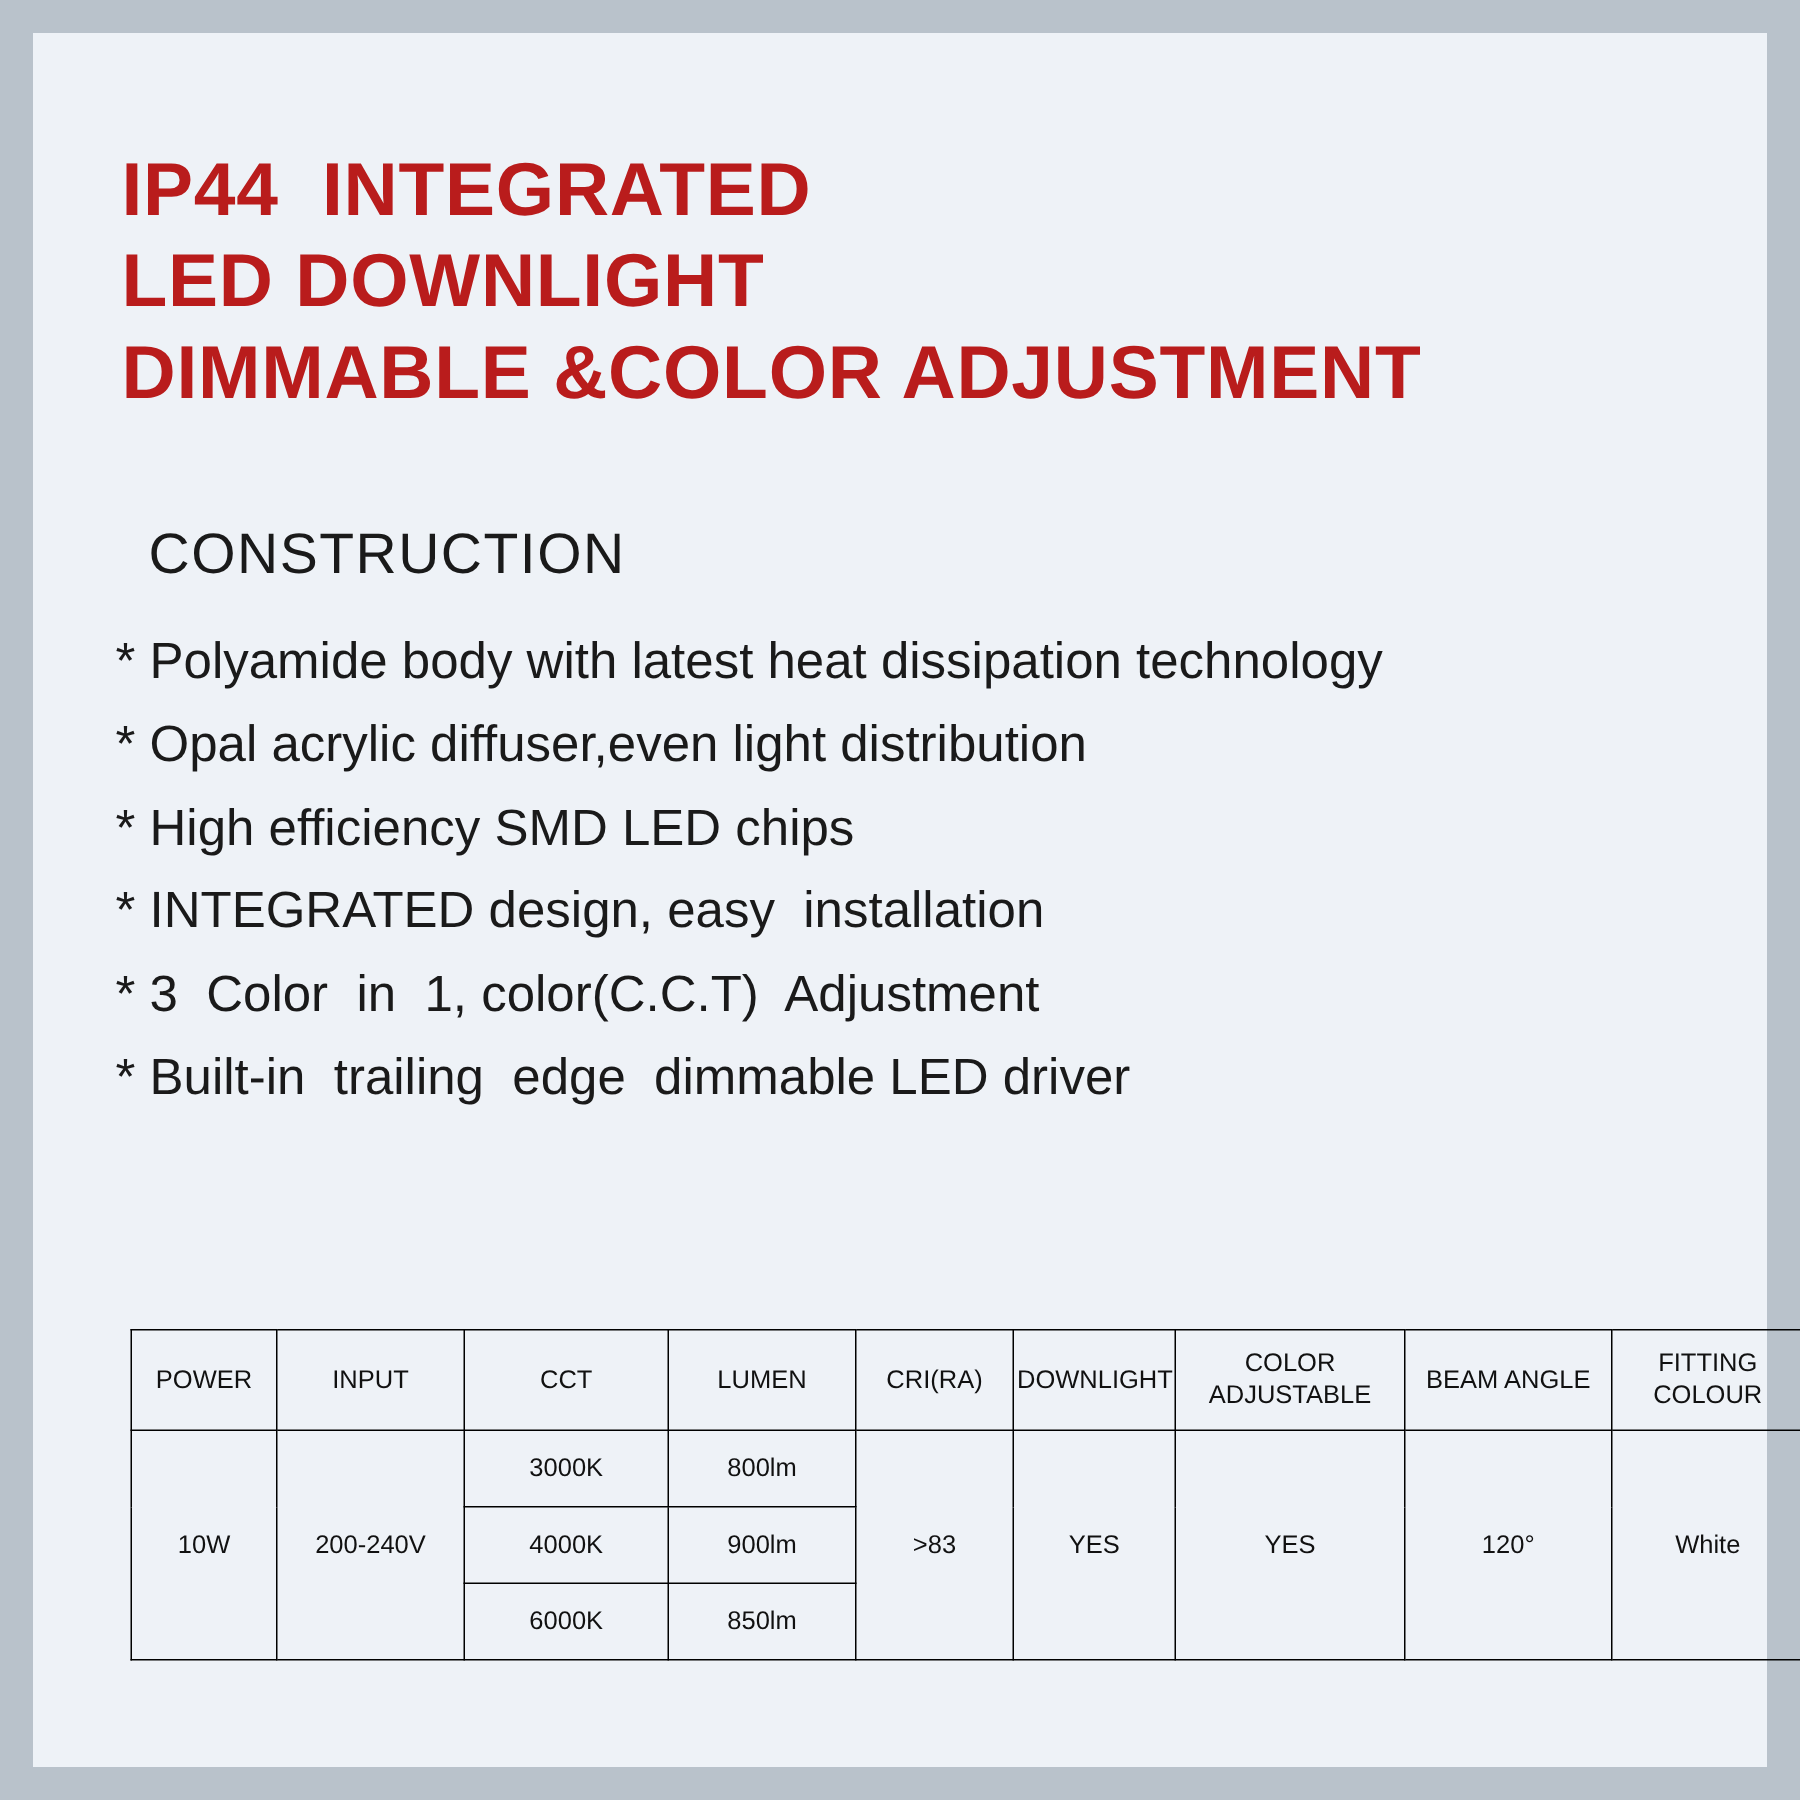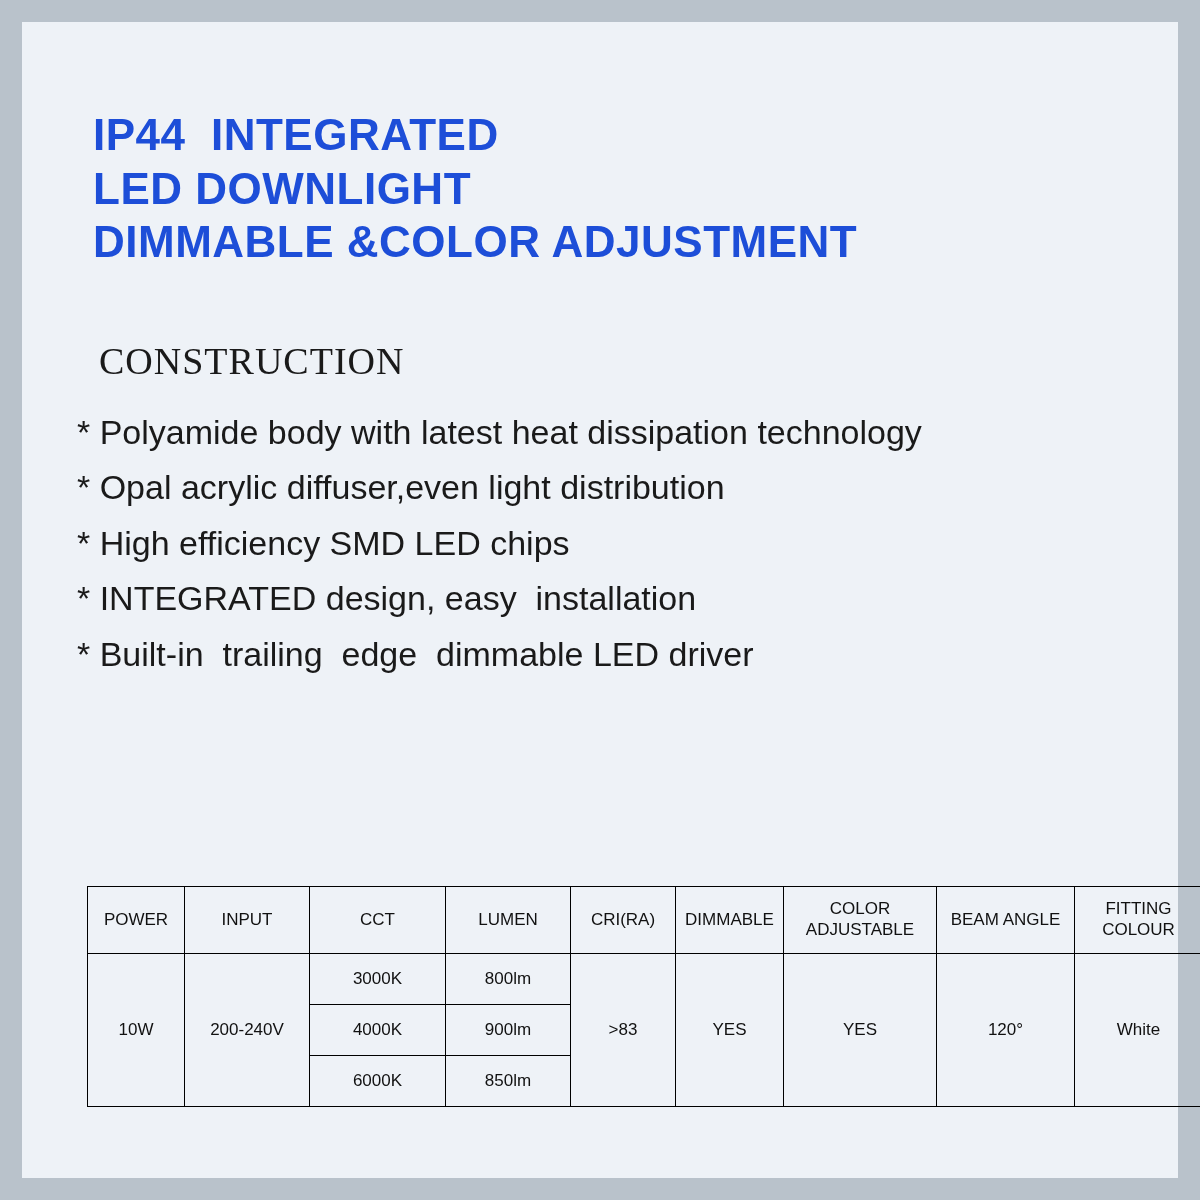--- a/index.html
+++ b/index.html
@@ -22,38 +22,37 @@
     background: #eef2f7;
     box-sizing: border-box;
   }
   .content {
     position: absolute;
     left: 55px;
     top: 70px;
     right: 40px;
   }
   .title {
-    font-size: 44px;
+    font-size: 50px;
     font-weight: bold;
-    color: #1d4ed8;
+    color: #b91c1c;
     letter-spacing: 0.5px;
     line-height: 1.22;
-    margin: 16px;
+    margin: 4px;
   }
   .title .line {
     display: block;
     white-space: pre;
   }
   .section-heading {
     margin: 70px 0 0 22px;
     font-size: 38px;
     color: #1a1a1a;
     letter-spacing: 1px;
     font-weight: normal;
-    font-family: Liberation Serif, serif;
   }
   .features {
     margin: 22px 0 0 0;
     padding: 0;
     list-style: none;
   }
   .features li {
     font-size: 34px;
     color: #1a1a1a;
     line-height: 1.63;
@@ -112,35 +111,36 @@
       <span class="line">DIMMABLE &amp;COLOR ADJUSTMENT</span>
     </h1>
 
     <h2 class="section-heading">CONSTRUCTION</h2>
 
     <ul class="features">
       <li>* Polyamide body with latest heat dissipation technology</li>
       <li>* Opal acrylic diffuser,even light distribution</li>
       <li>* High efficiency SMD LED chips</li>
       <li>* INTEGRATED design, easy  installation</li>
+      <li>* 3  Color  in  1, color(C.C.T)  Adjustment</li>
       <li>* Built-in  trailing  edge  dimmable LED driver</li>
     </ul>
 
   </div>
 
   <div class="spec-table-wrap">
     <table class="spec">
       <thead>
         <tr>
           <th class="col-power">POWER</th>
           <th class="col-input">INPUT</th>
           <th class="col-cct">CCT</th>
           <th class="col-lumen">LUMEN</th>
           <th class="col-cri">CRI(RA)</th>
-          <th class="col-dim">DIMMABLE</th>
+          <th class="col-dim">DOWNLIGHT</th>
           <th class="col-coloradj">
             <span>COLOR</span><br>
             <span>ADJUSTABLE</span>
           </th>
           <th class="col-beam">BEAM ANGLE</th>
           <th class="col-fitting">
             <span>FITTING</span><br>
             <span>COLOUR</span>
           </th>
         </tr>

